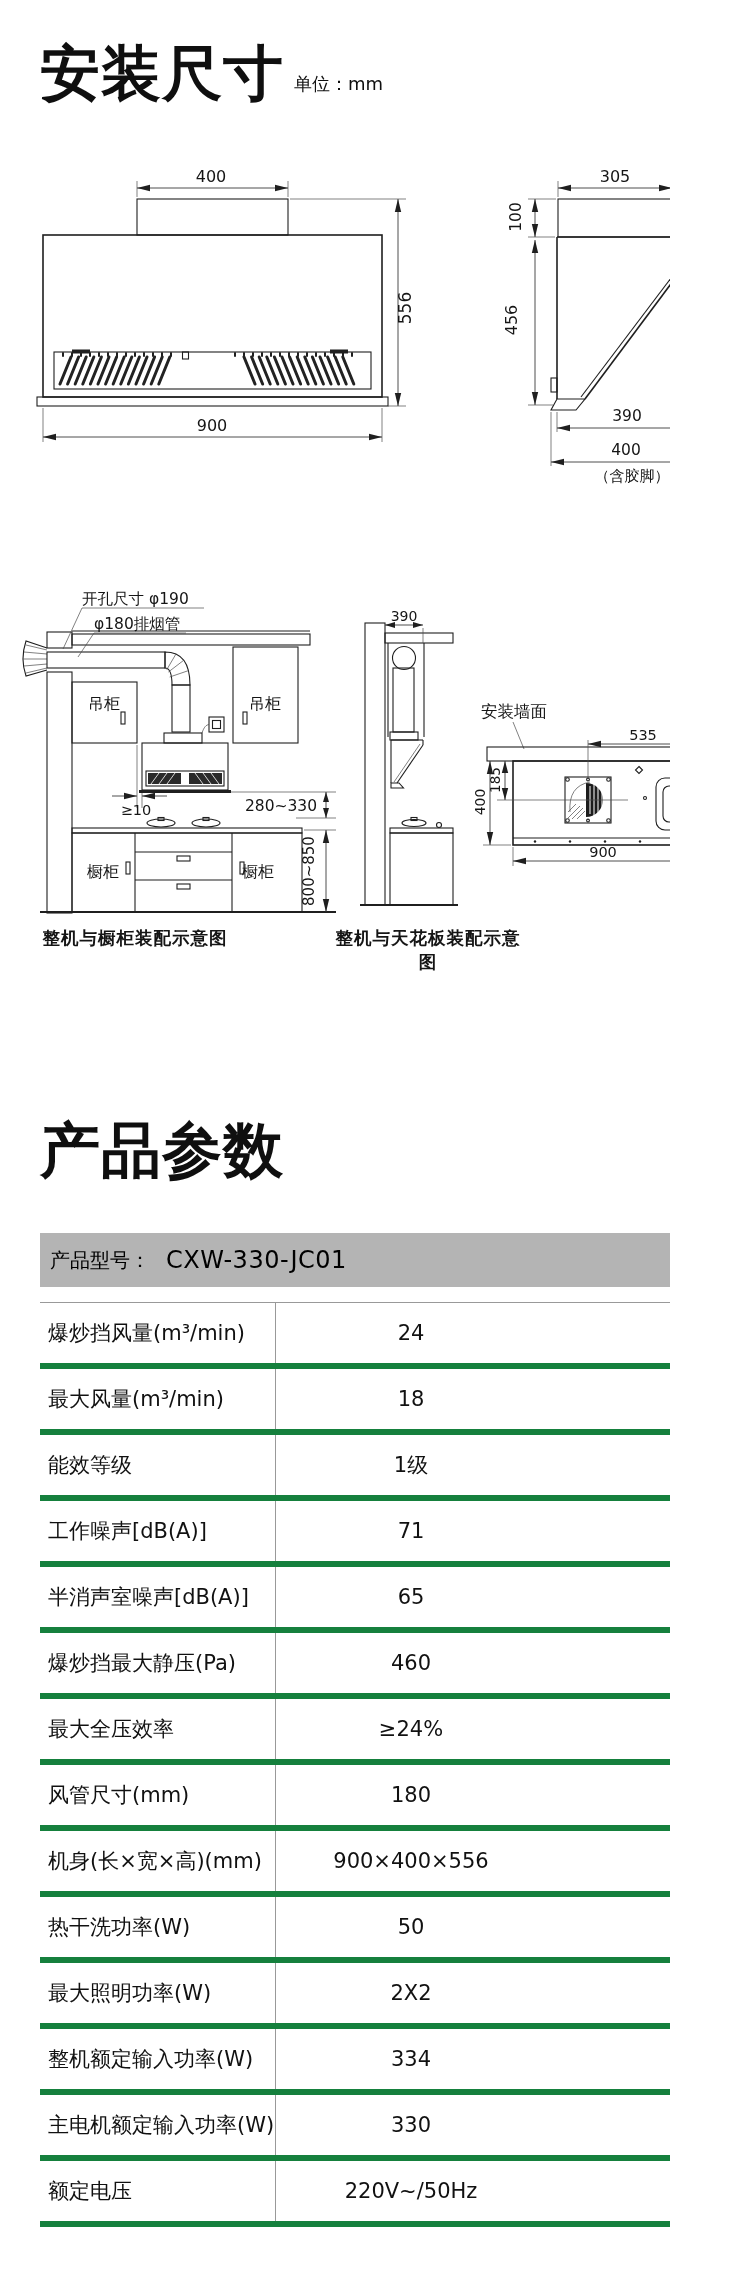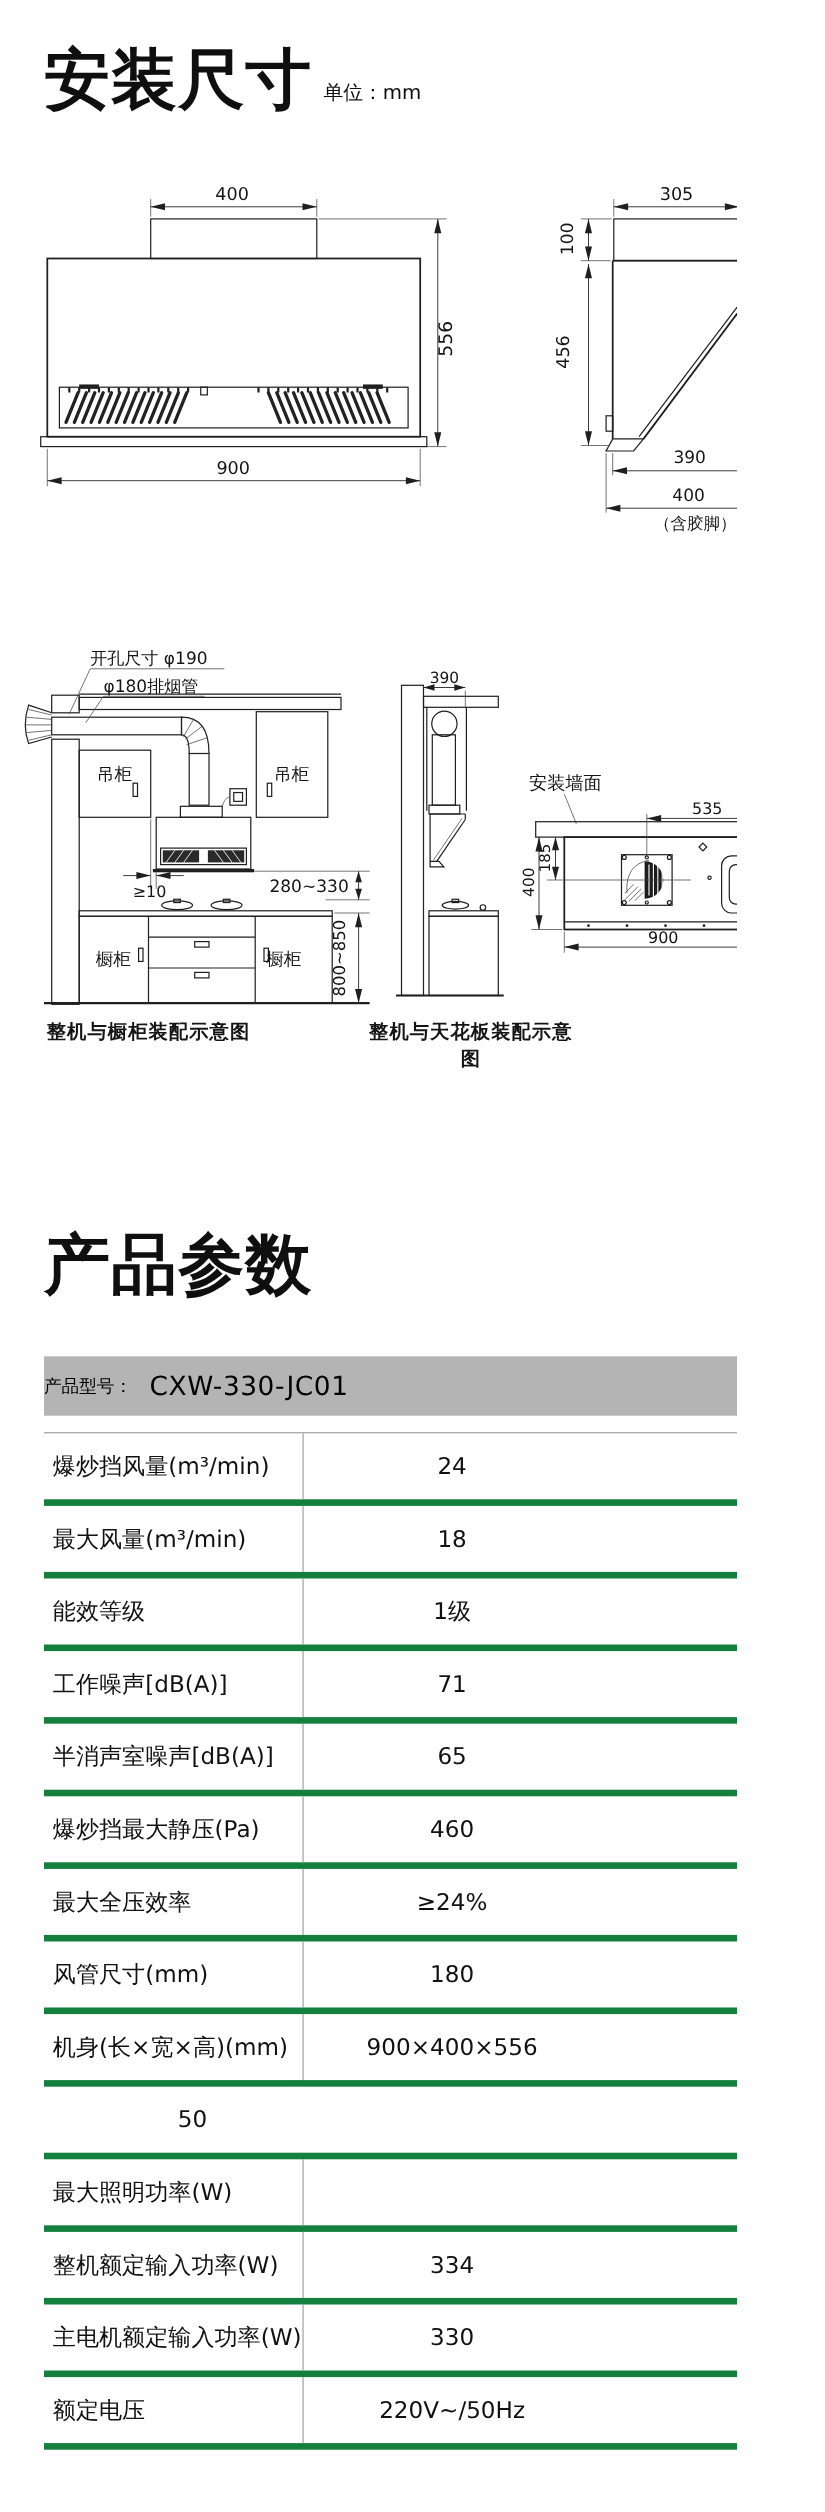--- a/index.html
+++ b/index.html
@@ -6,21 +6,21 @@
   #page{position:relative;width:670px;height:2284px;background:#fff;overflow:hidden;
         font-family:"DejaVu Sans","Liberation Sans",sans-serif;color:#111;}
   .abs{position:absolute;}
   .hdr{display:flex;align-items:flex-end;}
   .section-title{font-size:60px;font-weight:bold;color:#0f0f0f;line-height:1.0;letter-spacing:1px;}
   .unit{font-size:18px;color:#0f0f0f;margin-left:10px;padding-bottom:7px;}
   .caption{font-size:17.5px;font-weight:bold;color:#151515;text-align:center;letter-spacing:1px;}
   
   .tbl{width:690px;}
   .tbl-head{height:54px;background:#b4b4b4;display:flex;align-items:center;}
-  .tbl-head .lbl{font-size:16px;color:#000;}
+  .tbl-head .lbl{font-size:20px;padding-left:10px;color:#000;}
   .tbl-head .val{font-size:24px;margin-left:16px;color:#000;letter-spacing:.5px;}
   .rows{margin-top:15px;border-top:1px solid #999;}
   .row{height:60px;display:flex;align-items:stretch;border-bottom:6px solid #15803d;}
   .cl{width:227px;padding-left:8px;font-size:21px;display:flex;align-items:center;border-right:1px solid #999;}
   .cv{width:270px;font-size:21px;display:flex;align-items:center;justify-content:center;}
   
   svg{overflow:visible;}
   svg text{font-family:"DejaVu Sans","Liberation Sans",sans-serif;fill:#151515;}
   .ol{stroke:#1f1f1f;stroke-width:1.6;fill:none;}
   .ol2{stroke:#1f1f1f;stroke-width:1.1;fill:none;}
@@ -398,24 +398,26 @@
         </div>
       <div class="row">
           <div class="cl">风管尺寸(mm)</div>
           <div class="cv">180</div>
         </div>
       <div class="row">
           <div class="cl">机身(长×宽×高)(mm)</div>
           <div class="cv">900×400×556</div>
         </div>
       <div class="row">
+          <div class="cl">热干洗功率(W)</div>
           <div class="cv">50</div>
         </div>
       <div class="row">
           <div class="cl">最大照明功率(W)</div>
+          <div class="cv">2X2</div>
         </div>
       <div class="row">
           <div class="cl">整机额定输入功率(W)</div>
           <div class="cv">334</div>
         </div>
       <div class="row">
           <div class="cl">主电机额定输入功率(W)</div>
           <div class="cv">330</div>
         </div>
       <div class="row">

